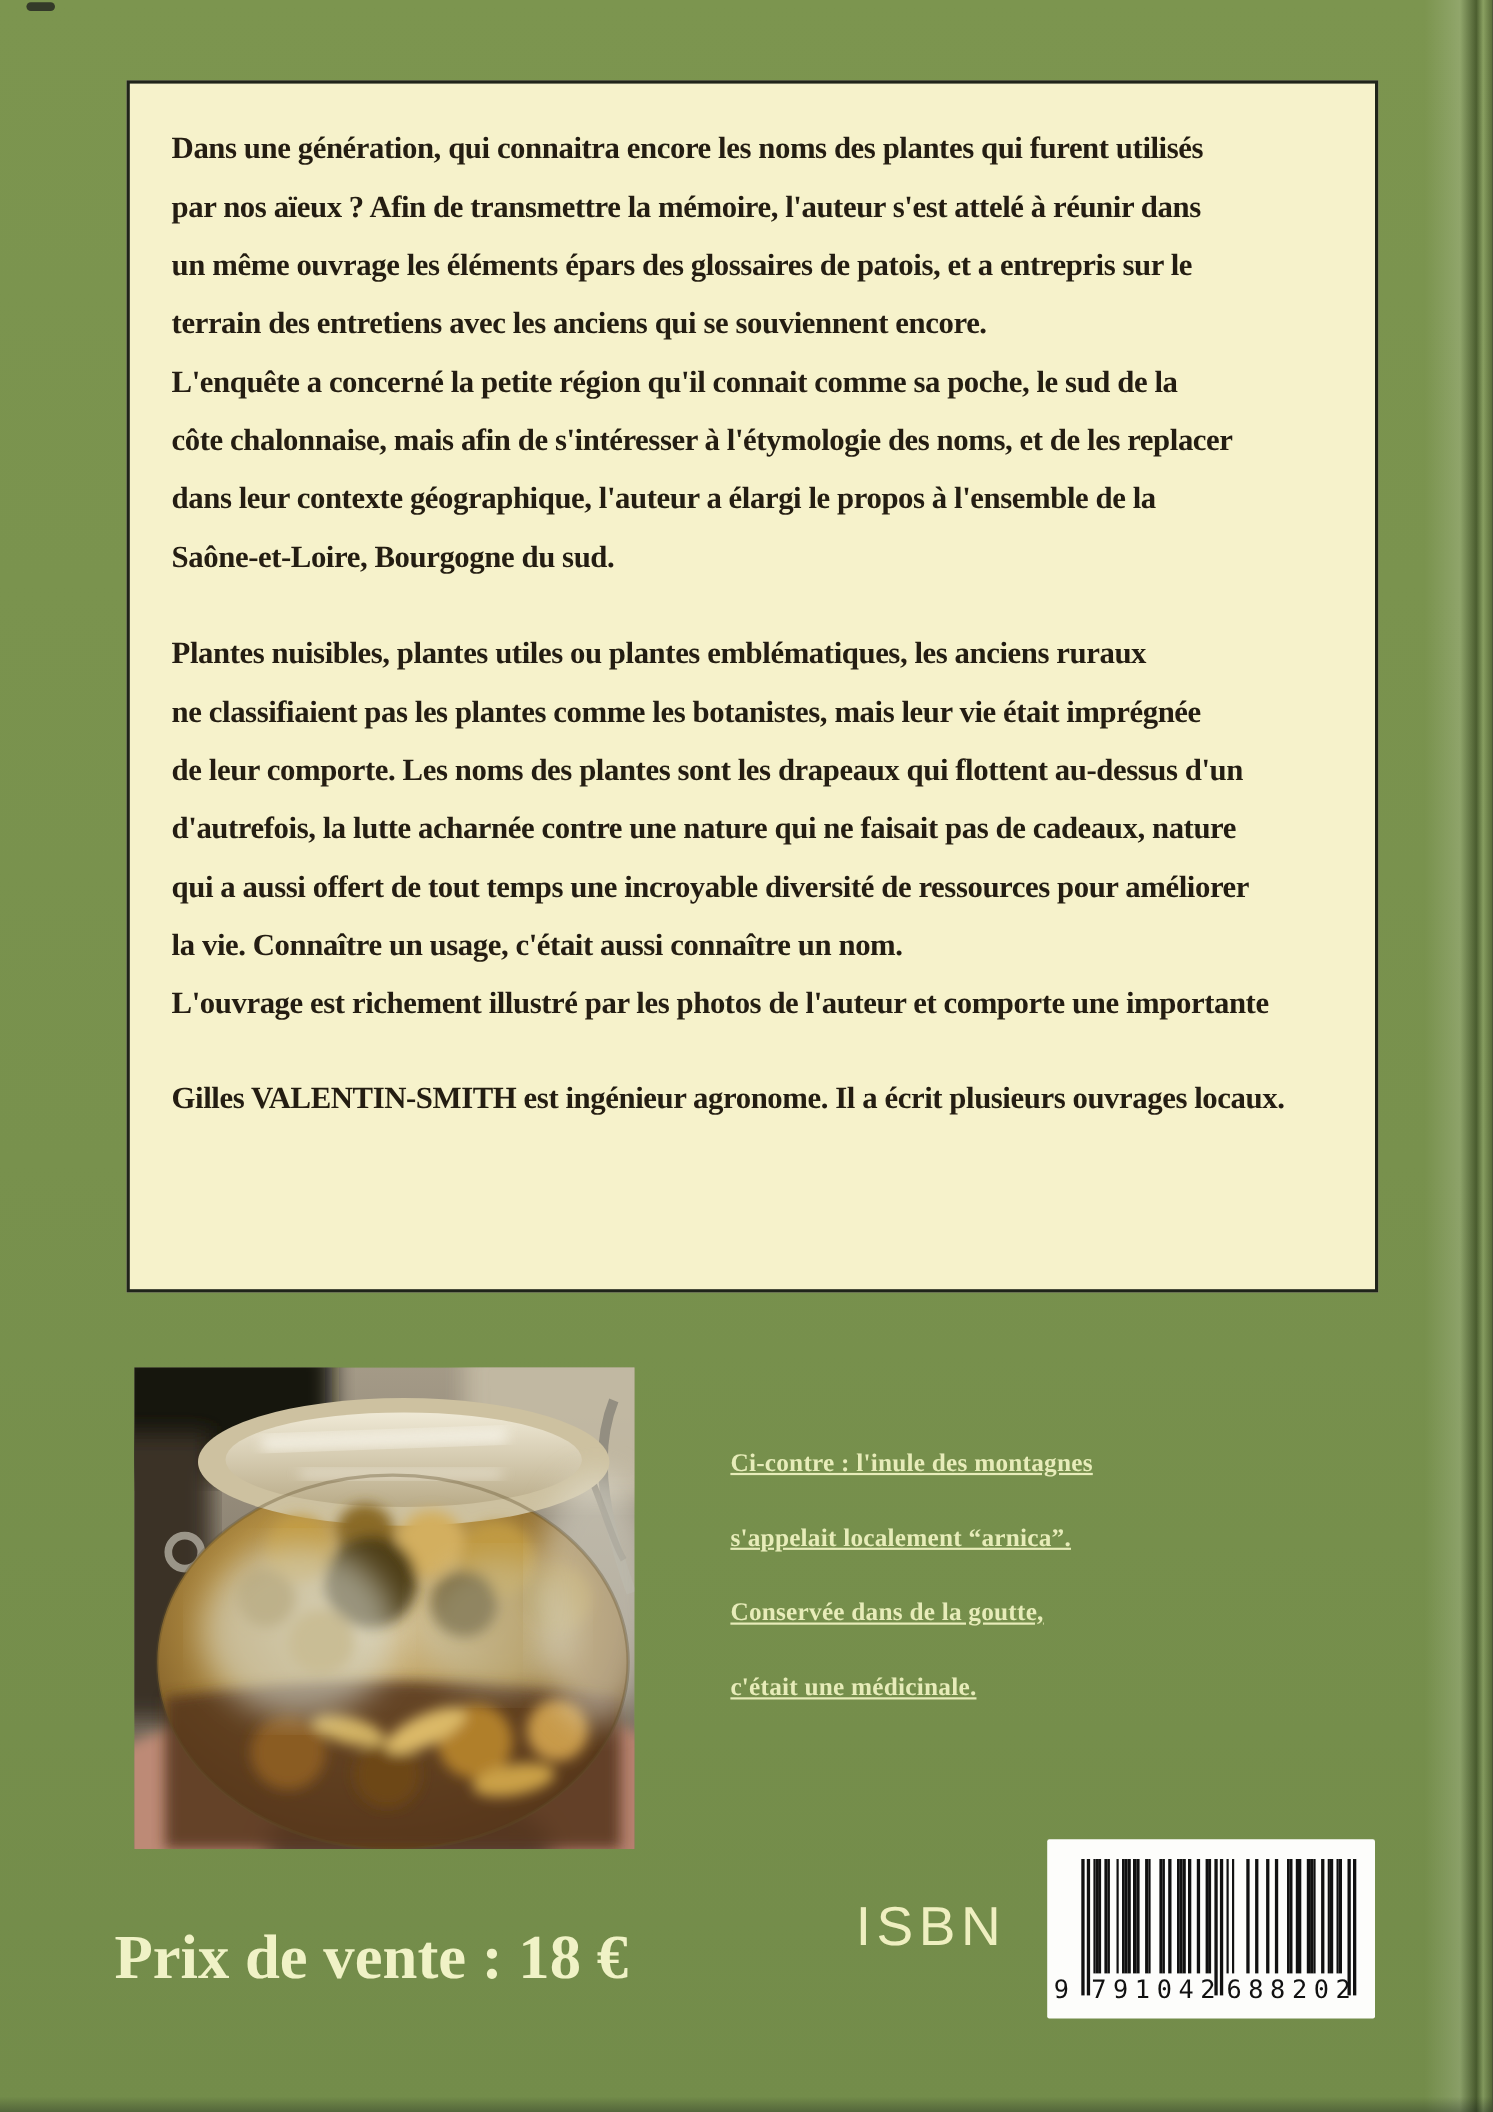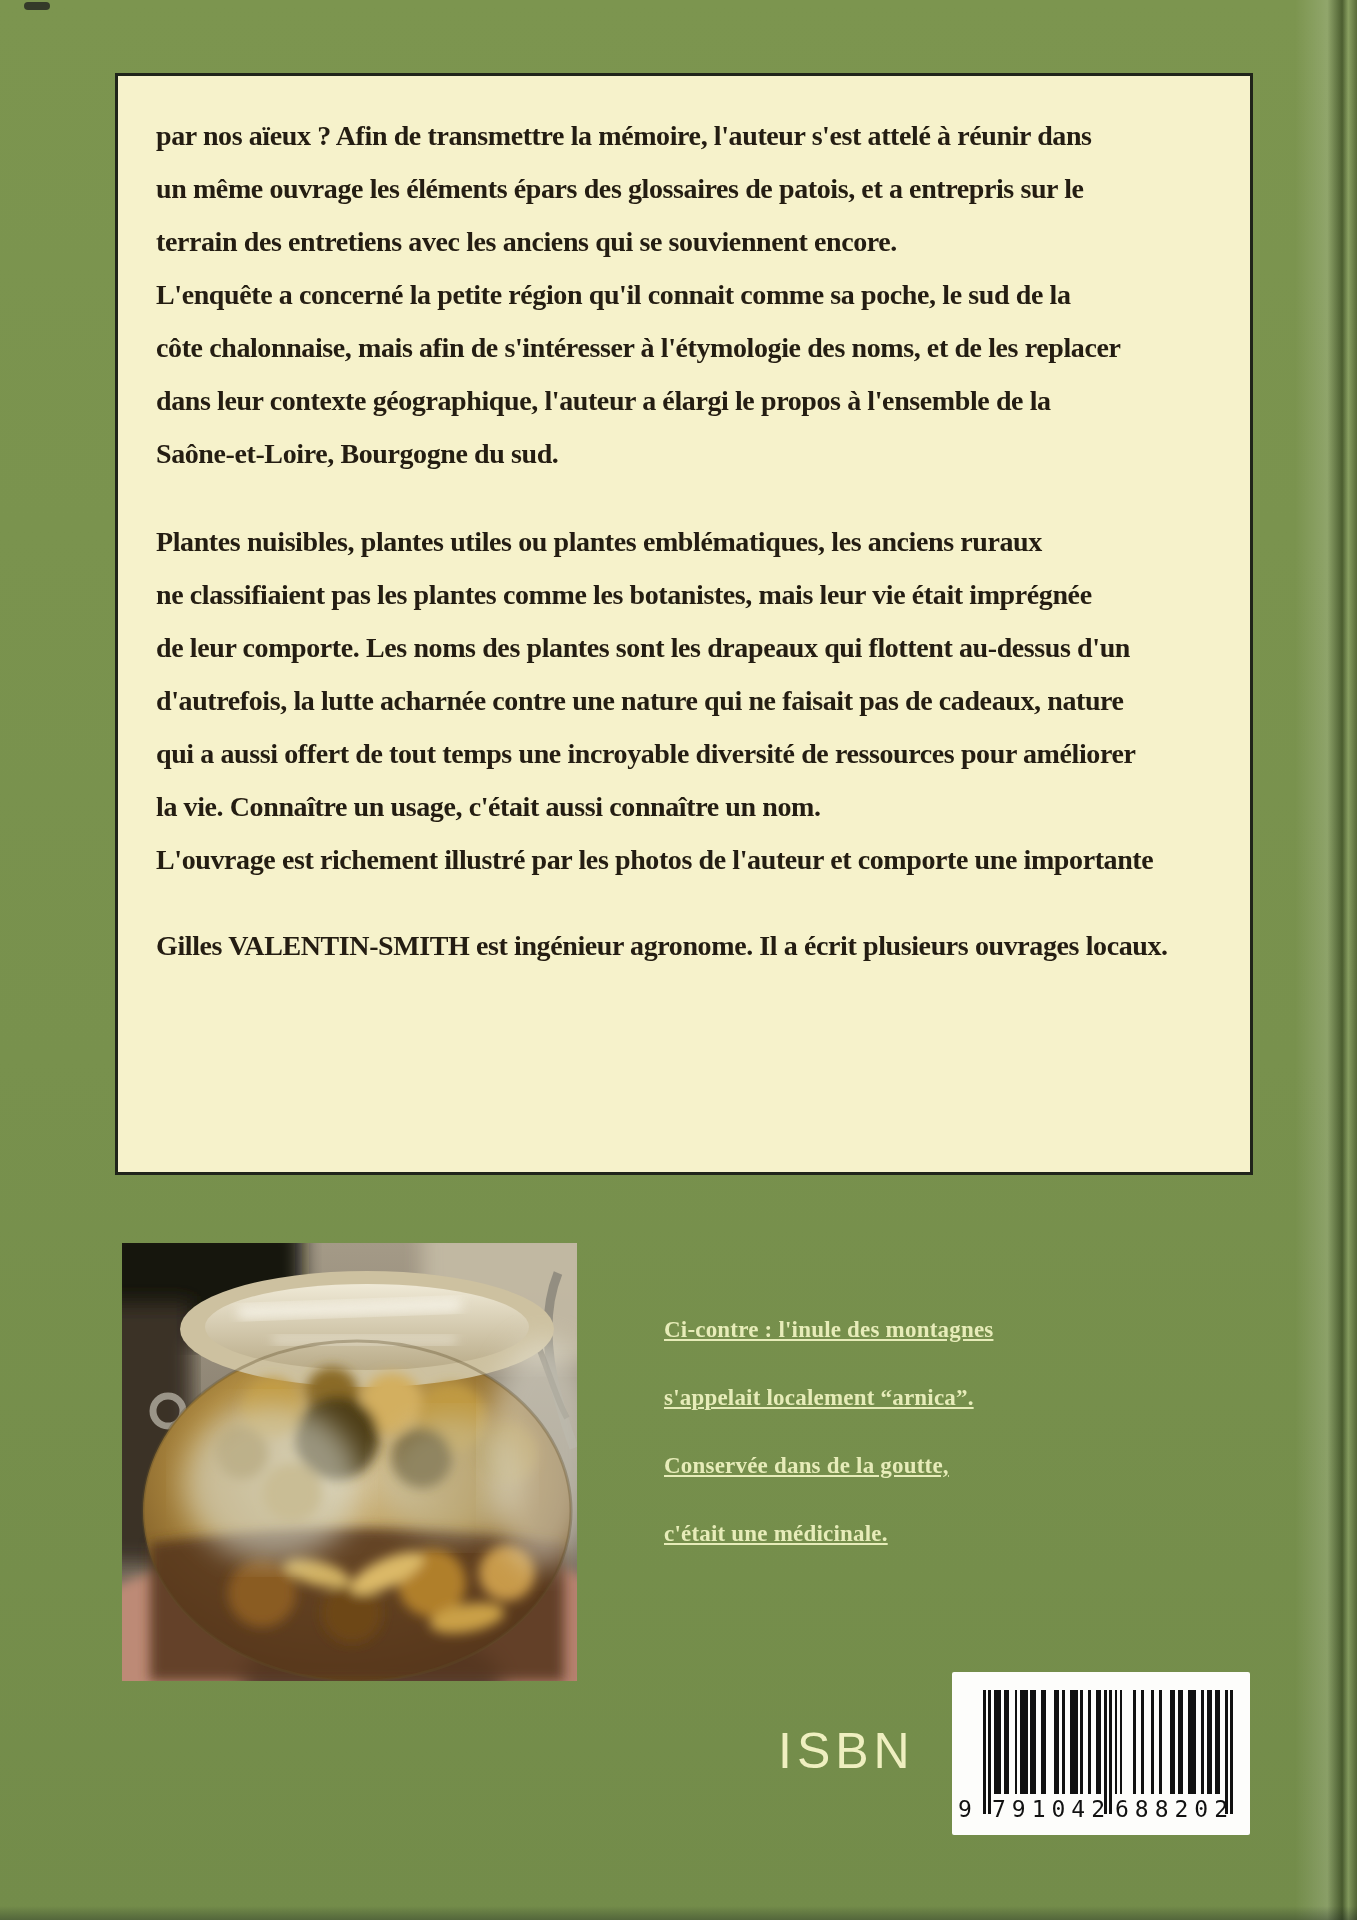--- a/index.html
+++ b/index.html
@@ -77,20 +77,21 @@
 </style>
 </head>
 <body>
 
 <div id="cover">
 
   <div class="speck"></div>
 
   <div class="blurb-box">
     <div>
+        <div class="body-line">Dans une génération, qui connaitra encore les noms des plantes qui furent utilisés</div>
         <div class="body-line">par nos aïeux ? Afin de transmettre la mémoire, l'auteur s'est attelé à réunir dans</div>
         <div class="body-line">un même ouvrage les éléments épars des glossaires de patois, et a entrepris sur le</div>
         <div class="body-line">terrain des entretiens avec les anciens qui se souviennent encore.</div>
         <div class="body-line">L'enquête a concerné la petite région qu'il connait comme sa poche, le sud de la</div>
         <div class="body-line">côte chalonnaise, mais afin de s'intéresser à l'étymologie des noms, et de les replacer</div>
         <div class="body-line">dans leur contexte géographique, l'auteur a élargi le propos à l'ensemble de la</div>
         <div class="body-line">Saône-et-Loire, Bourgogne du sud.</div>
       </div>
     <div class="para2">
         <div class="body-line">Plantes nuisibles, plantes utiles ou plantes emblématiques, les anciens ruraux</div>
@@ -185,20 +186,21 @@
     </svg>
   </div>
 
   <div class="caption">
       <div class="caption-line">Ci-contre : l'inule des montagnes</div>
       <div class="caption-line">s'appelait localement “arnica”.</div>
       <div class="caption-line">Conservée dans de la goutte,</div>
       <div class="caption-line">c'était une médicinale.</div>
     </div>
 
+  <div class="price">Prix de vente : 18 €</div>
 
   <div class="isbn">ISBN</div>
 
   <div class="barcode-box">
     <div class="barcode-bars" id="barcode-bars">
         <div class="bar" style="left: 0px; width: 2.63px; height: 124px;"></div>
         <div class="bar" style="left: 5.26px; width: 2.63px; height: 124px;"></div>
         <div class="bar" style="left: 10.53px; width: 2.63px; height: 104px;"></div>
         <div class="bar" style="left: 13.16px; width: 2.63px; height: 104px;"></div>
         <div class="bar" style="left: 15.79px; width: 2.63px; height: 104px;"></div>

